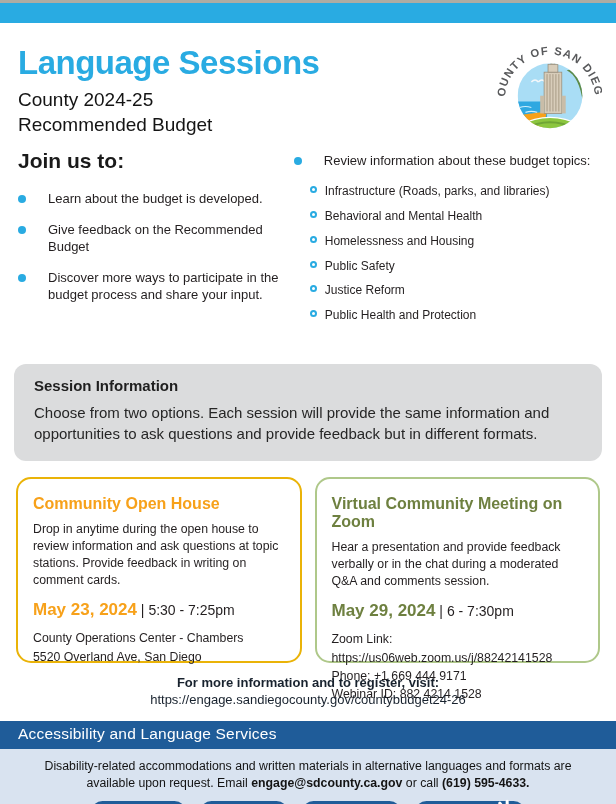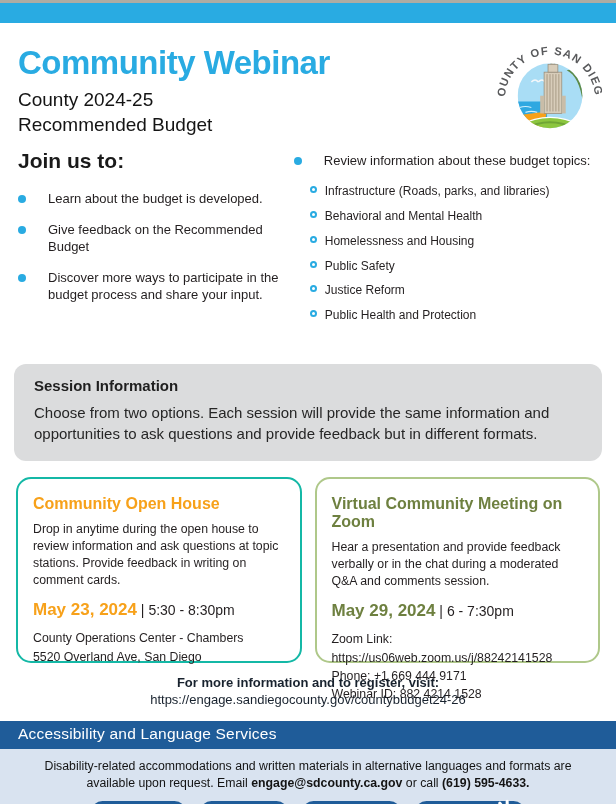--- a/index.html
+++ b/index.html
@@ -47,21 +47,21 @@
   }
   .session-info h3{ font-size:15px; font-weight:800; color:#1f1f1f; margin-bottom:8px; }
   .session-info p{ font-size:15px; line-height:1.45; color:#262626; }
 
   
   .cards{ display:flex; gap:13px; margin:16px 16px 0 16px; }
   .card{
     flex:1; height:186px; background:#fff;
     border-radius:15px; padding:13px 15px;
   }
-  .card-orange{ border:2px solid #14b8a6; }
+  .card-orange{ border:2px solid #eab308; }
   .card-green { border:2px solid #afc88a; }
   .card h4{ font-size:16px; font-weight:800; margin:3px 0 8px 0; }
   .card-orange h4{ color:#f7a11a; }
   .card-green  h4{ color:#6e8040; }
   .card .body{ font-size:12.3px; line-height:1.38; margin-bottom:11px; }
   .dateline{ margin:2px 0 9px 0; }
   .date{ font-size:17px; font-weight:800; }
   .card-orange .date{ color:#f7a11a; }
   .card-green  .date{ color:#6e8040; }
   .timepart{ font-size:14px; color:#231f20; }
@@ -103,21 +103,21 @@
   .hand-cursor{ position:absolute; left:494px; top:47px; width:46px; height:46px; pointer-events:none; }
 </style>
 </head>
 <body>
 
 <div class="page">
   <div class="top-strip"></div>
   <div class="top-bar"></div>
 
   <header>
-    <div class="main-title">Community Webinar</div>
+    <div class="main-title">Language Sessions</div>
     <div class="subtitle">
       <div>County 2024-25</div>
       <div>Recommended Budget</div>
     </div>
 
     <svg class="logo" viewBox="0 0 110 110">
       <defs>
         <path id="arcpath" d="M 9,74 A 46,46 0 1 1 101,74"></path>
         <clipPath id="sealclip">
             <circle cx="55" cy="70" r="33"></circle>
@@ -210,21 +210,21 @@
   <section class="session-info">
     <h3>Session Information</h3>
     <p>Choose from two options. Each session will provide the same information and opportunities to ask questions and provide feedback but in different formats.</p>
   </section>
 
   <section class="cards">
     <div class="card card-orange">
       <h4>Community Open House</h4>
       <p class="body">Drop in anytime during the open house to review information and ask questions at topic stations. Provide feedback in writing on comment cards.</p>
       <div class="dateline">
-        <span class="date">May 23, 2024</span><span class="timepart"> | </span><span class="timepart">5:30 - 8:30pm</span>
+        <span class="date">May 23, 2024</span><span class="timepart"> | </span><span class="timepart">5:30 - 7:25pm</span>
       </div>
       <div class="loc">
         <div>County Operations Center - Chambers</div>
         <div>5520 Overland Ave, San Diego</div>
       </div>
     </div>
 
     <div class="card card-green">
       <h4>Virtual Community Meeting on Zoom</h4>
       <p class="body">Hear a presentation and provide feedback verbally or in the chat during a moderated Q&amp;A and comments session.</p>

